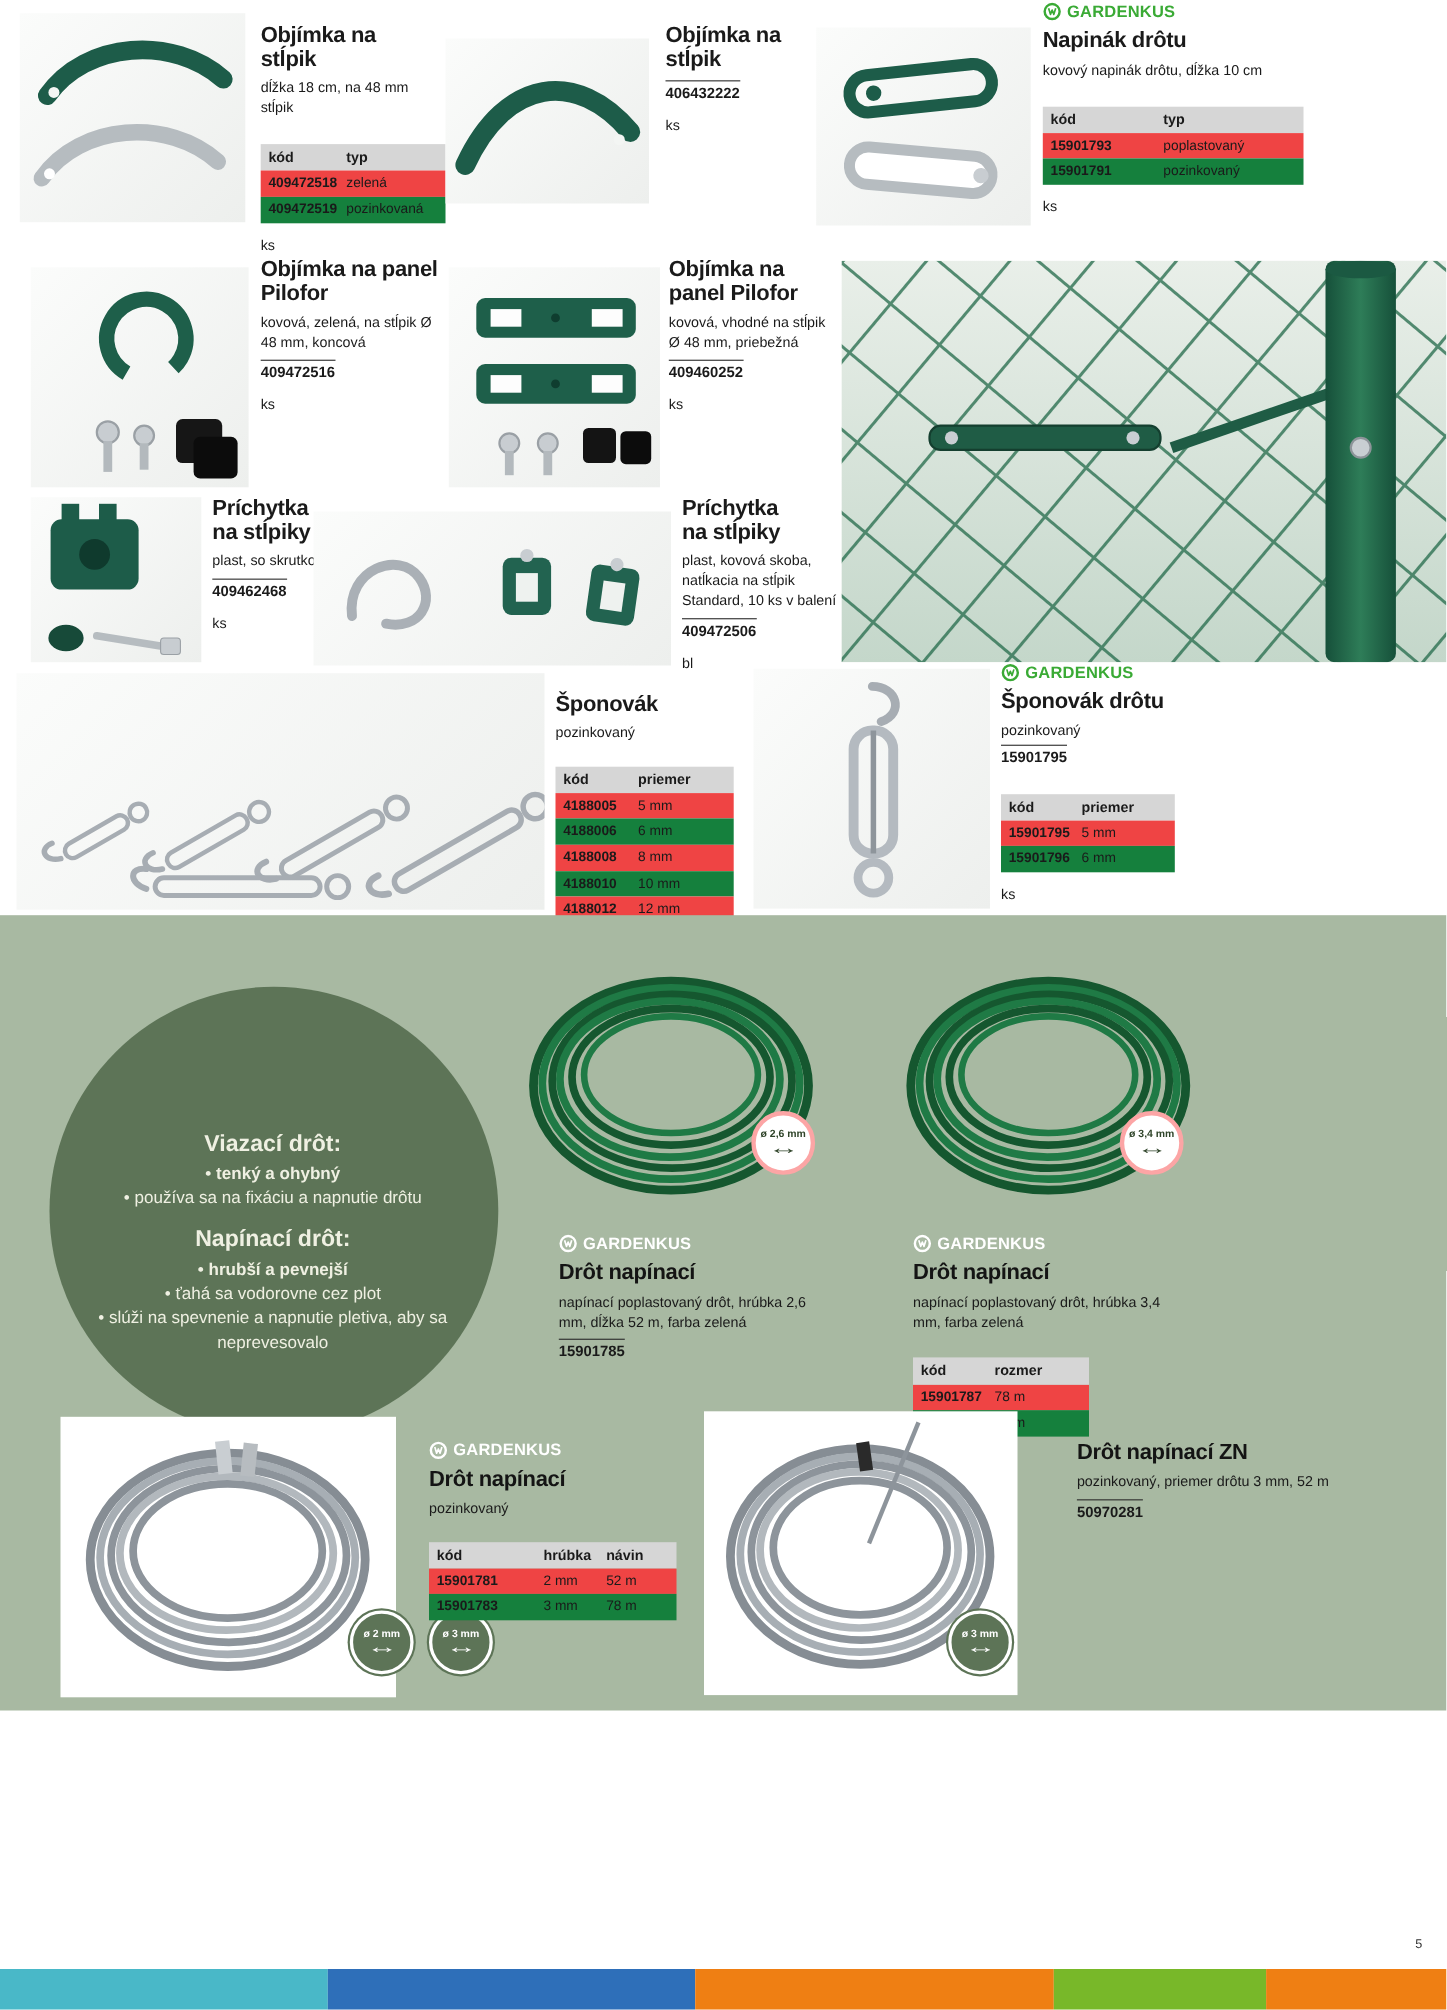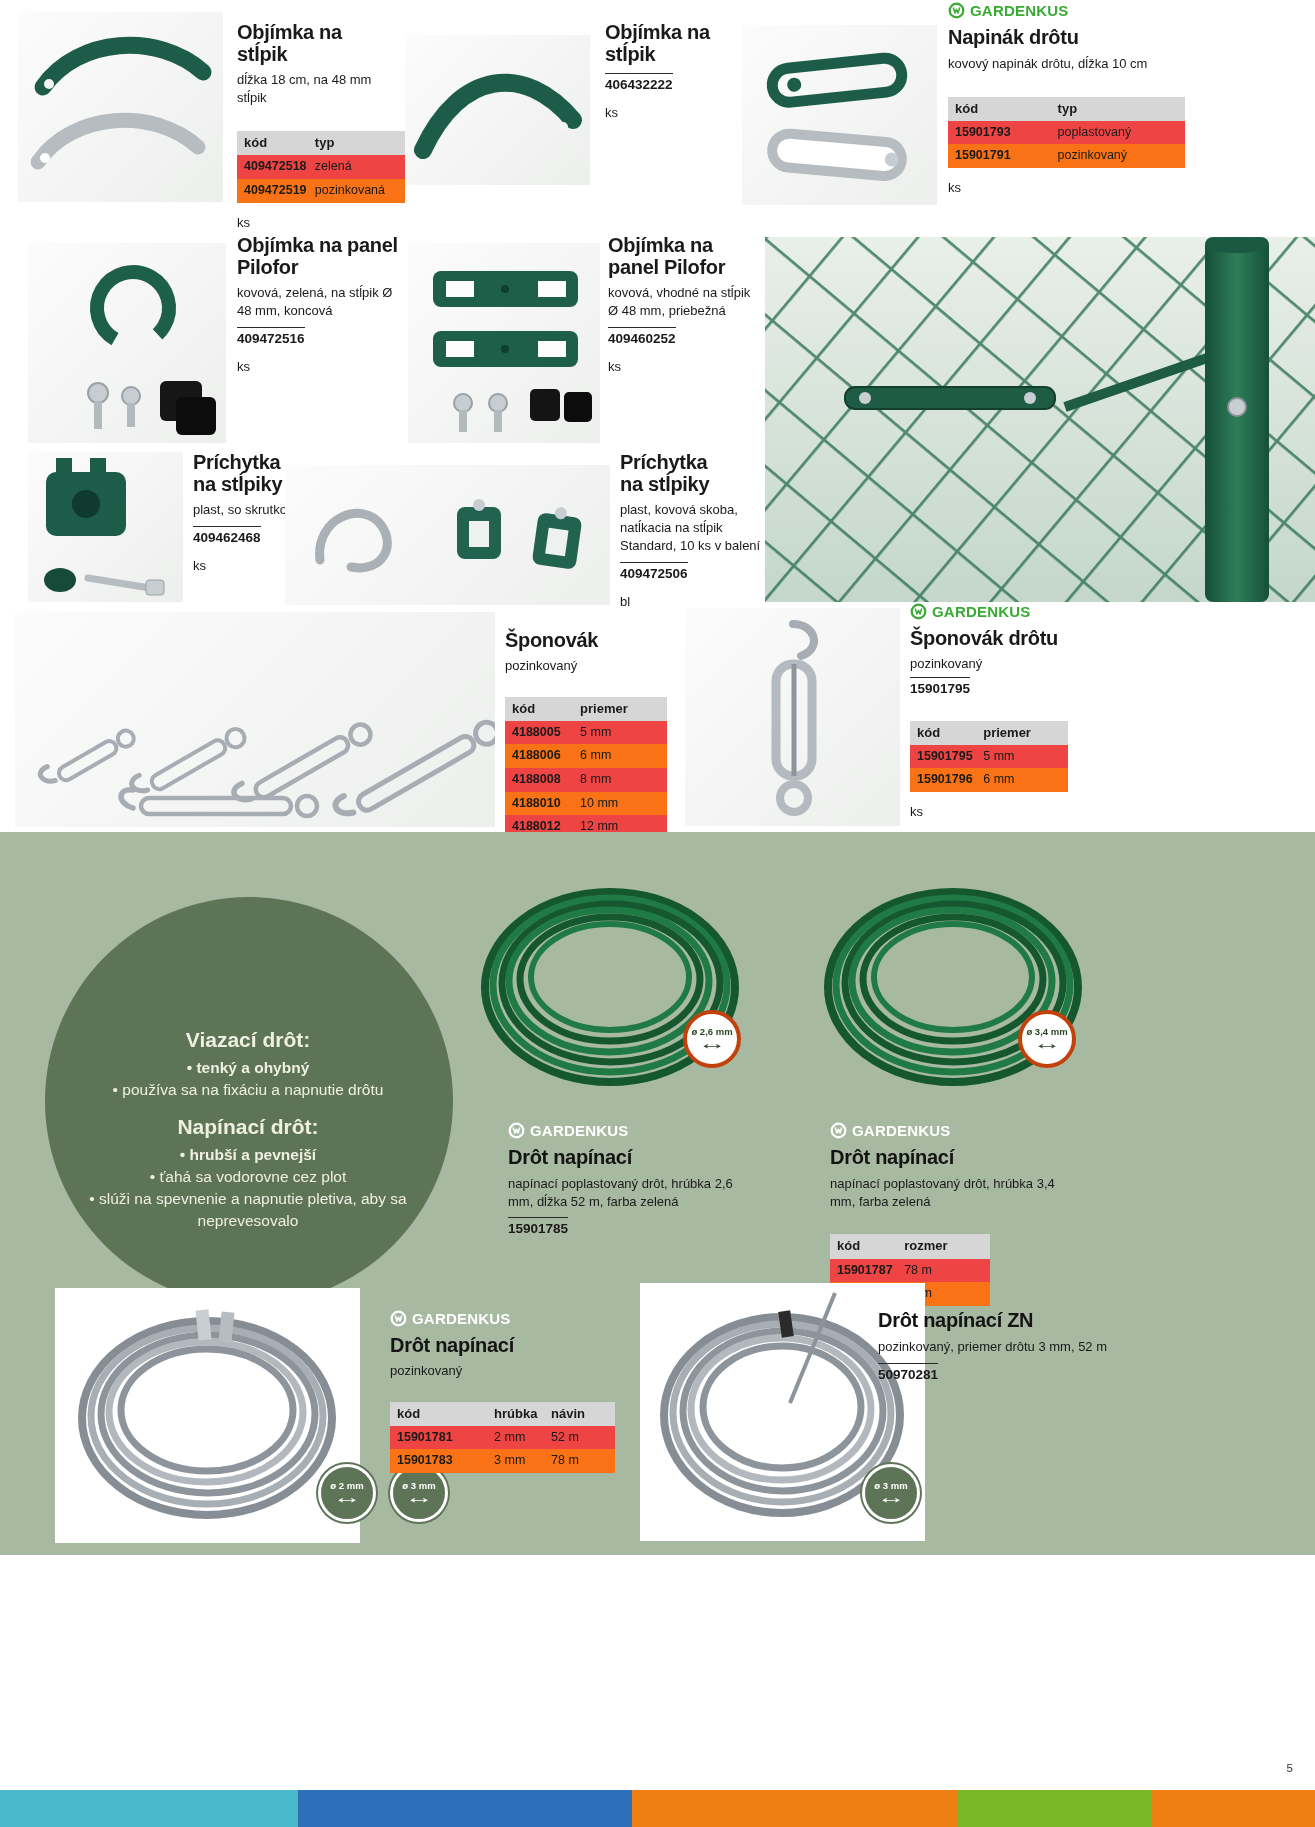--- a/index.html
+++ b/index.html
@@ -11,38 +11,38 @@
   .tblock{position:absolute;}
   .ptitle{font-size:20px;font-weight:bold;line-height:1.08;letter-spacing:-.3px;margin:0 0 6px 0;}
   .pdesc{font-size:13px;line-height:1.38;margin:0 0 5px 0;}
   .psub{font-size:13px;margin:0 0 4px 0;}
   .pcode{display:inline-block;font-size:13.5px;font-weight:bold;border-top:1.5px solid #2a2a2a;padding-top:3px;margin-top:2px;}
   .punit{font-size:13px;margin-top:12px;}
   .tbl{margin-top:24px;font-size:12.5px;}
   .tbl .tr{display:flex;padding:4px 7px;line-height:1.25;align-items:center;}
   .tbl .tr.th{background:#d6d6d6;font-weight:bold;font-size:13px;}
   .tbl .tr.odd{background:#ef4444;}
-  .tbl .tr.even{background:#f97316;}
+  .tbl .tr.even{background:#15803d;}
   .tbl .td{flex:1;}
   .tbl .td:first-child{width:46%;flex:0 0 46%;font-weight:bold;}
   .tbl .tr.th .td{font-weight:bold;}
   .brandlogo{display:flex;align-items:center;gap:5px;color:#3aaa35;font-weight:bold;
              font-size:15px;letter-spacing:.2px;margin:0 0 8px 0;}
   .brandlogo.white{color:#ffffff;}
   .brandlogo svg{display:block;}
   .band{position:absolute;left:0;top:832px;width:1315px;height:723px;background:#a8b9a2;}
   .circle{position:absolute;left:45px;top:897px;width:408px;height:408px;border-radius:50%;background:#5d7457;}
   .circletext{position:absolute;left:38px;top:1014px;width:420px;text-align:center;color:#eff0e2;}
   .dyk-heading{font-size:45px;font-weight:bold;margin:0 0 26px 0;letter-spacing:-.5px;}
   .sec-title{font-size:21px;font-weight:bold;margin:14px 0 5px 0;}
   .bullet{font-size:15.5px;line-height:1.42;}
   .bullet.b0{font-weight:bold;}
   .badge{position:absolute;width:58px;height:58px;border-radius:50%;display:flex;flex-direction:column;
          align-items:center;justify-content:center;text-align:center;box-sizing:border-box;}
-  .badge.light{background:#fff;border:4px solid #c2410c;color:#2f4429;}
+  .badge.light{background:#fff;border:4px solid #fca5a5;color:#2f4429;}
   .badge.dark{background:#5d7457;border:3px solid #ffffff;color:#fff;box-shadow:0 0 0 2px #5d7457;}
   .badge .bt{font-size:9.5px;font-weight:bold;line-height:1;}
   .badge .arrow{font-size:17px;line-height:.9;transform:scaleX(1.7);}
   .green-title{color:#141414;}
   .footerbar{position:absolute;top:1790px;height:37px;}
   .pagenum{position:absolute;top:1762px;right:22px;font-size:11.5px;color:#333;}
 </style>
 </head>
 <body>
 
@@ -504,21 +504,21 @@
     </g>
     <path d="M150 120 L195 10" stroke="#8d949b" stroke-width="4"></path>
     <rect x="140" y="28" width="12" height="26" fill="#2a2a2a" transform="rotate(-8 146 41)"></rect>
   </svg>
 </div>
 <div class="badge dark" style="left:862px;top:1464px;">
   <span class="bt">ø 3 mm</span>
   <span class="arrow">↔</span>
 </div>
 
-<div class="tblock" style="left:878px;top:1310px;width:285px;">
+<div class="tblock" style="left:979px;top:1310px;width:285px;">
   <div class="ptitle green-title">Drôt napínací ZN</div>
   <div class="pdesc" style="width:250px;">pozinkovaný, priemer drôtu 3 mm, 52 m</div>
   <div class="pcode">50970281</div>
 </div>
 
 <div class="pagenum">5</div>
 
 <div class="footerbar" style="left: 0px; width: 298px; background-color: rgb(73, 184, 200);"></div>
 <div class="footerbar" style="left: 298px; width: 334px; background-color: rgb(46, 111, 185);"></div>
 <div class="footerbar" style="left: 632px; width: 326px; background-color: rgb(239, 127, 19);"></div>

